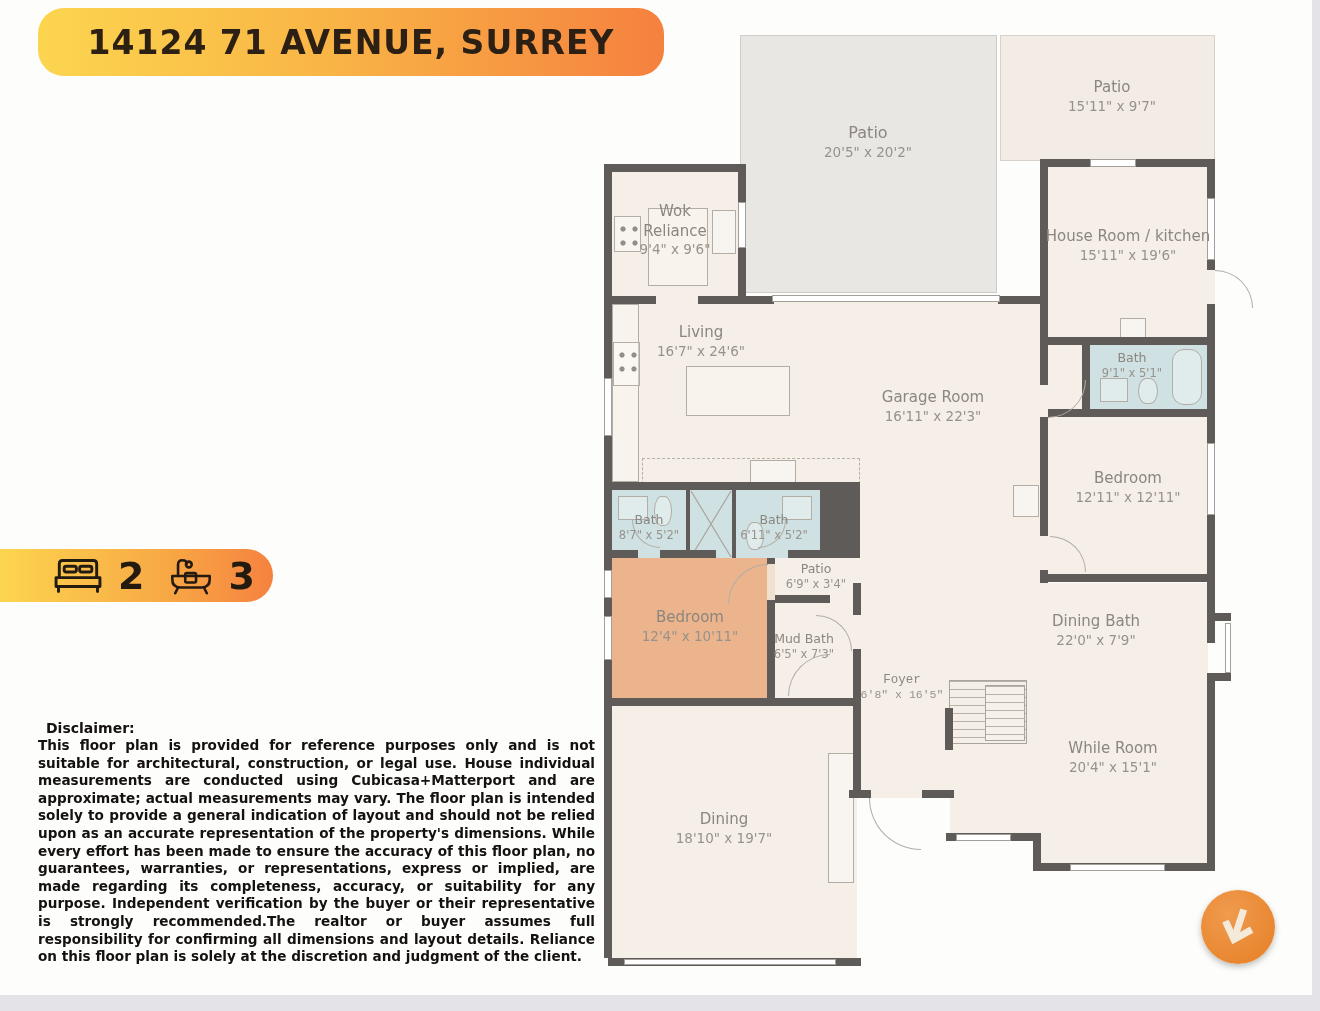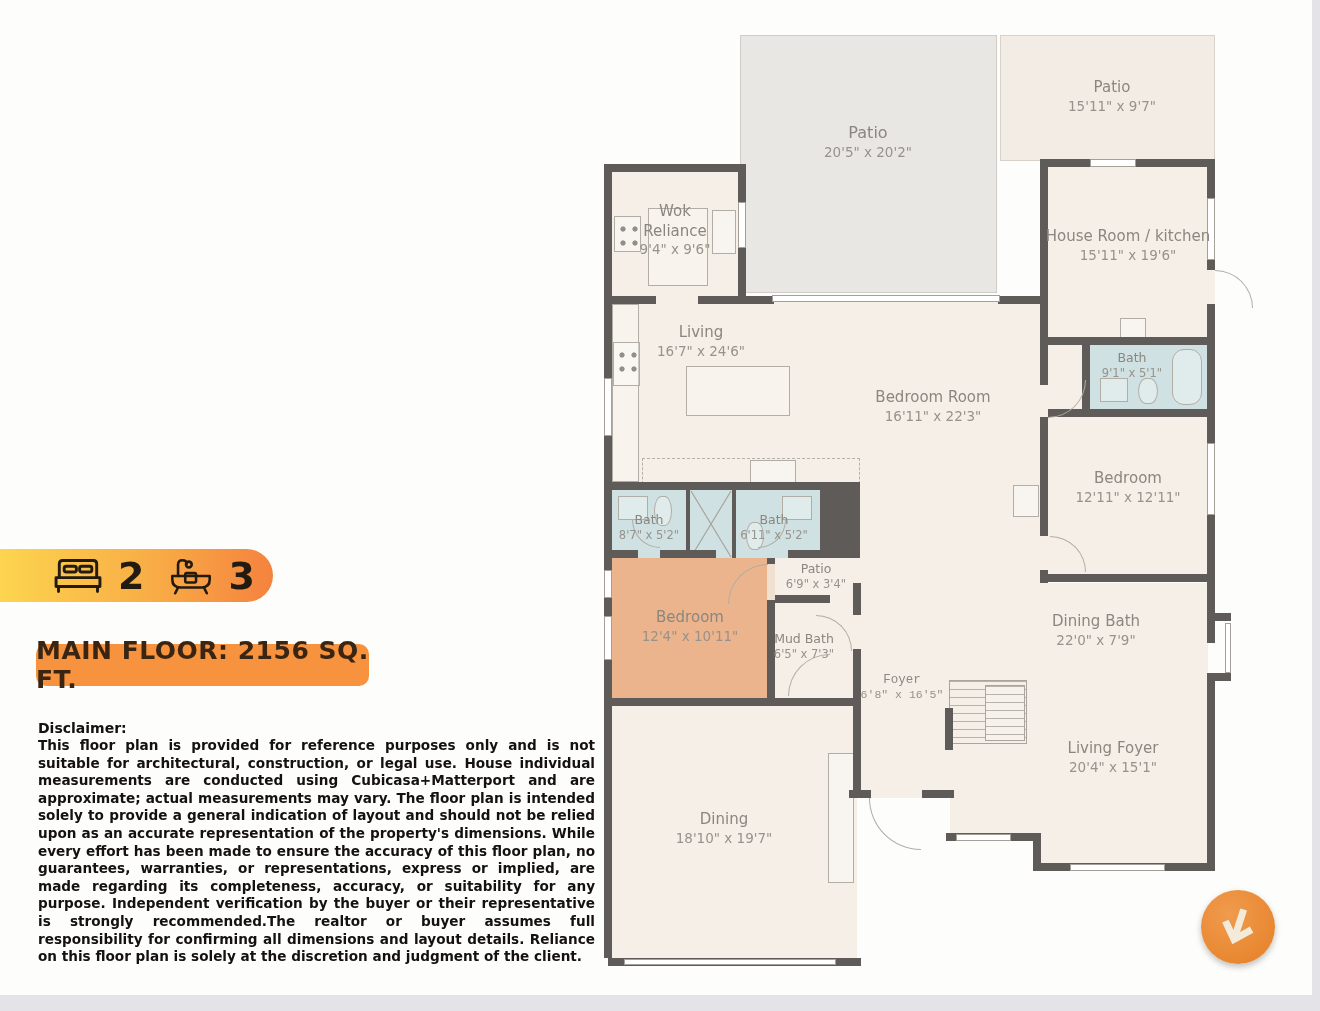--- a/index.html
+++ b/index.html
@@ -21,21 +21,21 @@
   .pill .num{font-size:38px;font-weight:700;color:#241b10;line-height:1;}
   .pill svg{display:block;}
 
   
   .floorchip{left:36px;top:644px;width:333px;height:42px;background:#f7933f;border-radius:10px;
              display:flex;align-items:center;justify-content:center;}
   .floorchip span{font-size:25px;font-weight:600;color:#3a2512;letter-spacing:.5px;}
 
   
   .disc{left:38px;top:720px;width:557px;color:#14110e;}
-  .disc .t{font-size:14px;font-weight:700;margin:0 0 1px 0;}
+  .disc .t{font-size:14px;font-weight:700;margin:0 0 1px 8px;}
   .disc .b{font-size:13.6px;font-weight:700;line-height:17.6px;text-align:justify;margin:0;}
 
   
   .plan{left:600px;top:30px;width:648px;height:950px;}
   .floor{background:#f5efe8;}
   .wall{background:#5e5b58;}
   .win{background:#ffffff;border:1px solid #a49f98;}
   .fix{border:1px solid #b2ada5;background:rgba(255,255,255,.35);}
   .arc{border-style:solid;border-color:#b2ada5;}
   .arc-tl{border-radius:100% 0 0 0;border-width:1.5px 0 0 1.5px;}
@@ -64,43 +64,43 @@
   
   .strip-bottom{left:0;top:995px;width:1320px;height:16px;background:#e4e4e8;}
   .strip-right{left:1312px;top:0;width:8px;height:995px;background:#e4e4e8;}
 </style>
 </head>
 <body>
 
 <div class="canvas">
   <div class="card abs"></div>
 
+  <div class="banner abs">
+    <span>14124 71 AVENUE, SURREY</span>
+  </div>
 
   <div class="pill abs">
     <svg width="52" height="40" viewBox="0 0 64 48" fill="none" stroke="#241b10" stroke-width="3.6" stroke-linecap="round" stroke-linejoin="round">
       <path d="M9 26 V9 q0-4 4-4 h38 q4 0 4 4 v17"></path>
       <rect x="15" y="12" width="15" height="7" rx="2.5"></rect>
       <rect x="34" y="12" width="15" height="7" rx="2.5"></rect>
       <path d="M5 26 h54 v11 h-54 z"></path>
       <path d="M8 37 v6 M56 37 v6"></path>
     </svg>
     <span class="num">2</span>
     <svg width="46" height="46" viewBox="0 0 64 60" fill="none" stroke="#241b10" stroke-width="3.6" stroke-linecap="round" stroke-linejoin="round" style="margin-left:10px">
       <path d="M14 30 v-16 q0-6 6-6 q6 0 6 5"></path>
       <circle cx="29" cy="14" r="4"></circle>
       <path d="M6 30 h52 v5 q0 11-11 11 h-30 q-11 0-11-11 z"></path>
       <rect x="24" y="26" width="15" height="13" rx="2"></rect>
       <path d="M14 46 l-4 8 M50 46 l4 8"></path>
     </svg>
     <span class="num">3</span>
   </div>
 
-  <div class="floorchip abs">
-    <span>MAIN FLOOR: 2156 SQ. FT.</span>
-  </div>
 
   <div class="disc abs">
     <p class="t">Disclaimer:</p>
     <p class="b">This floor plan is provided for reference purposes only and is not suitable for architectural, construction, or legal use. House individual measurements are conducted using Cubicasa+Matterport and are approximate; actual measurements may vary. The floor plan is intended solely to provide a general indication of layout and should not be relied upon as an accurate representation of the property's dimensions. While every effort has been made to ensure the accuracy of this floor plan, no guarantees, warranties, or representations, express or implied, are made regarding its completeness, accuracy, or suitability for any purpose. Independent verification by the buyer or their representative is strongly recommended.The realtor or buyer assumes full responsibility for confirming all dimensions and layout details. Reliance on this floor plan is solely at the discretion and judgment of the client.</p>
   </div>
 
   <div class="plan abs">
 
     <div class="abs" style="left:140px;top:5px;width:257px;height:258px;background:#e9e7e4;border:1px solid #d0cdc9;"></div>
     <div class="abs" style="left:400px;top:5px;width:215px;height:126px;background:#f3ece4;border:1px solid #d8d1c9;"></div>
@@ -212,31 +212,31 @@
     <div class="abs arc arc-bl" style="left:32px;top:490px;width:28px;height:28px;"></div>
     <div class="abs arc arc-br" style="left:158px;top:490px;width:28px;height:28px;"></div>
     <div class="abs arc arc-tl" style="left:188px;top:624px;width:42px;height:42px;"></div>
     <div class="abs arc arc-tr" style="left:216px;top:585px;width:36px;height:36px;"></div>
 
     <div class="lbl" style="left:268px;top:112px;font-size:16px;"><span>Patio</span><span class="dim">20'5" x 20'2"</span></div>
     <div class="lbl" style="left:512px;top:67px;"><span>Patio</span><span class="dim">15'11" x 9'7"</span></div>
     <div class="lbl wrap" style="left:75px;top:200px;width:86px;"><span>Wok Reliance</span><span class="dim">9'4" x 9'6"</span></div>
     <div class="lbl" style="left:528px;top:216px;"><span>House Room / kitchen</span><span class="dim">15'11" x 19'6"</span></div>
     <div class="lbl" style="left:101px;top:312px;"><span>Living</span><span class="dim">16'7" x 24'6"</span></div>
-    <div class="lbl" style="left:333px;top:377px;"><span>Bedroom Room</span><span class="dim">16'11" x 22'3"</span></div>
+    <div class="lbl" style="left:333px;top:377px;"><span>Garage Room</span><span class="dim">16'11" x 22'3"</span></div>
     <div class="lbl sm" style="left:532px;top:336px;"><span>Bath</span><span class="dim">9'1" x 5'1"</span></div>
     <div class="lbl" style="left:528px;top:458px;"><span>Bedroom</span><span class="dim">12'11" x 12'11"</span></div>
     <div class="lbl sm" style="left:49px;top:498px;"><span>Bath</span><span class="dim">8'7" x 5'2"</span></div>
     <div class="lbl sm" style="left:174px;top:498px;"><span>Bath</span><span class="dim">6'11" x 5'2"</span></div>
     <div class="lbl sm" style="left:216px;top:547px;"><span>Patio</span><span class="dim">6'9" x 3'4"</span></div>
     <div class="lbl" style="left:90px;top:597px;"><span>Bedroom</span><span class="dim">12'4" x 10'11"</span></div>
     <div class="lbl sm wrap" style="left:204px;top:617px;width:64px;"><span>Mud Bath</span><span class="dim">6'5" x 7'3"</span></div>
     <div class="lbl" style="left:496px;top:601px;"><span>Dining Bath</span><span class="dim">22'0" x 7'9"</span></div>
     <div class="lbl sm" style="left:302px;top:658px;font-family:Liberation Mono, monospace;"><span>Foyer</span><span class="dim">6'8" x 16'5"</span></div>
-    <div class="lbl" style="left:513px;top:728px;"><span>Living Foyer</span><span class="dim">20'4" x 15'1"</span></div>
+    <div class="lbl" style="left:513px;top:728px;"><span>While Room</span><span class="dim">20'4" x 15'1"</span></div>
     <div class="lbl" style="left:124px;top:799px;"><span>Dining</span><span class="dim">18'10" x 19'7"</span></div>
   </div>
 
   <button class="nextbtn abs">
     <svg width="42" height="42" viewBox="0 0 48 48">
       <g transform="rotate(18 24 24)" stroke="#f3ead9" stroke-width="8" stroke-linecap="square" fill="none">
         <path d="M24 7 V36"></path>
         <path d="M11 25 L24 39 L37 25"></path>
       </g>
     </svg>

